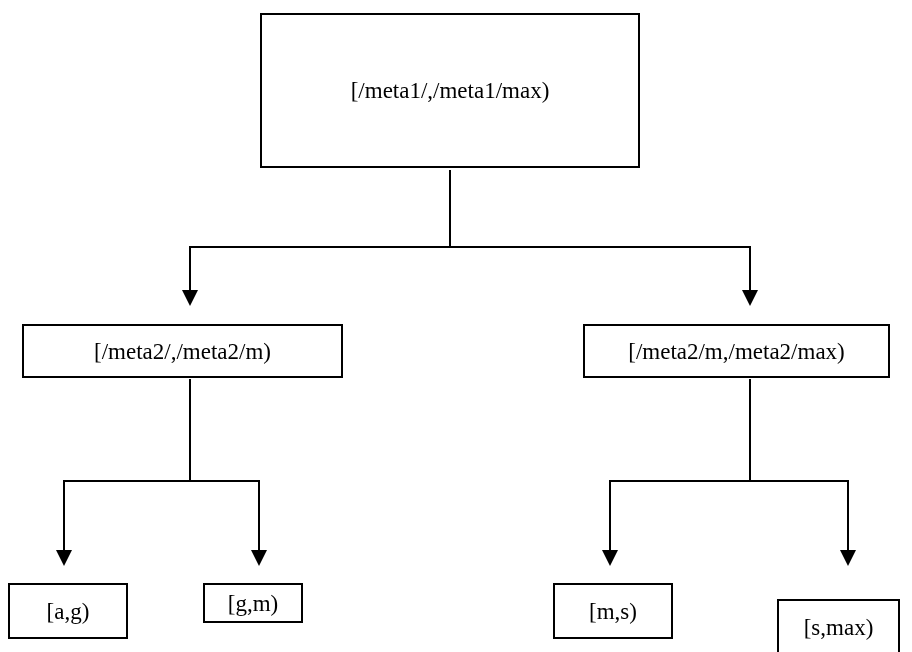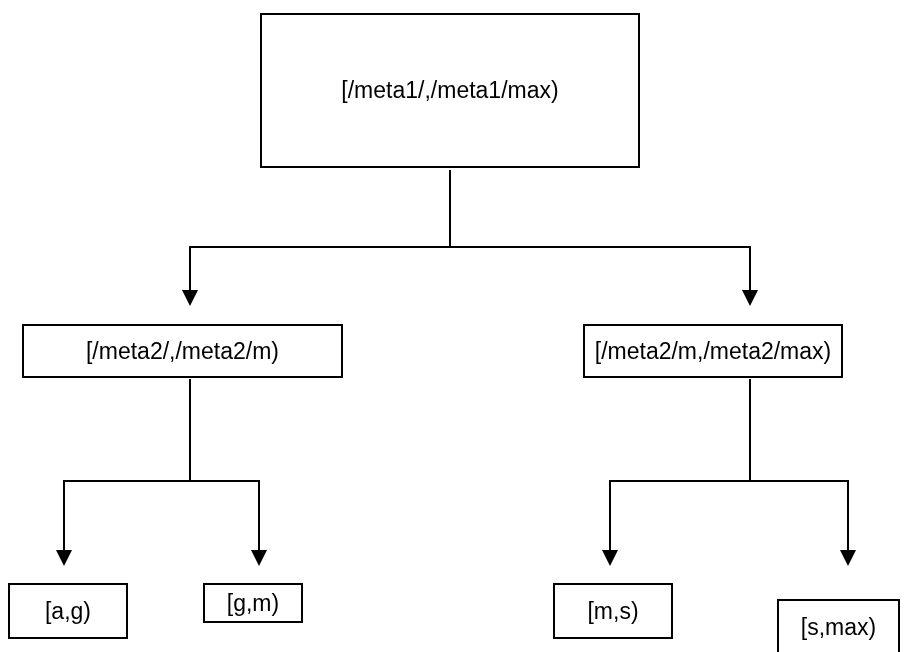--- a/index.html
+++ b/index.html
@@ -5,21 +5,21 @@
   html, body {
     margin: 0;
     padding: 0;
     background: #ffffff;
   }
   .canvas {
     position: relative;
     width: 912px;
     height: 652px;
     background: #ffffff;
-    font-family: Liberation Sans, sans-serif;
+    font-family: Liberation Serif, serif;
     color: #000000;
     overflow: hidden;
   }
   .node {
     position: absolute;
     box-sizing: border-box;
     border: 2px solid #000000;
     background: #ffffff;
     display: flex;
     align-items: center;
@@ -50,21 +50,21 @@
   <div class="node" style="left:260px; top:13px; width:380px; height:155px;">[/meta1/,/meta1/max)</div>
 
   <div class="line" style="left:449px; top:170px; width:2px; height:77px;"></div>
   <div class="line" style="left:189px; top:246px; width:562px; height:2px;"></div>
   <div class="line" style="left:189px; top:246px; width:2px; height:44px;"></div>
   <div class="line" style="left:749px; top:246px; width:2px; height:44px;"></div>
   <div class="arrow" style="left:182px; top:290px;"></div>
   <div class="arrow" style="left:742px; top:290px;"></div>
 
   <div class="node" style="left:22px; top:324px; width:321px; height:54px;text-align:right;">[/meta2/,/meta2/m)</div>
-  <div class="node" style="left:583px; top:324px; width:260px; height:54px;">[/meta2/m,/meta2/max)</div>
+  <div class="node" style="left:583px; top:324px; width:307px; height:54px;">[/meta2/m,/meta2/max)</div>
 
   <div class="line" style="left:189px; top:379px; width:2px; height:102px;"></div>
   <div class="line" style="left:63px; top:480px; width:197px; height:2px;"></div>
   <div class="line" style="left:63px; top:480px; width:2px; height:70px;"></div>
   <div class="line" style="left:258px; top:480px; width:2px; height:70px;"></div>
   <div class="arrow" style="left:56px; top:550px;"></div>
   <div class="arrow" style="left:251px; top:550px;"></div>
 
   <div class="line" style="left:749px; top:379px; width:2px; height:102px;"></div>
   <div class="line" style="left:609px; top:480px; width:240px; height:2px;"></div>

